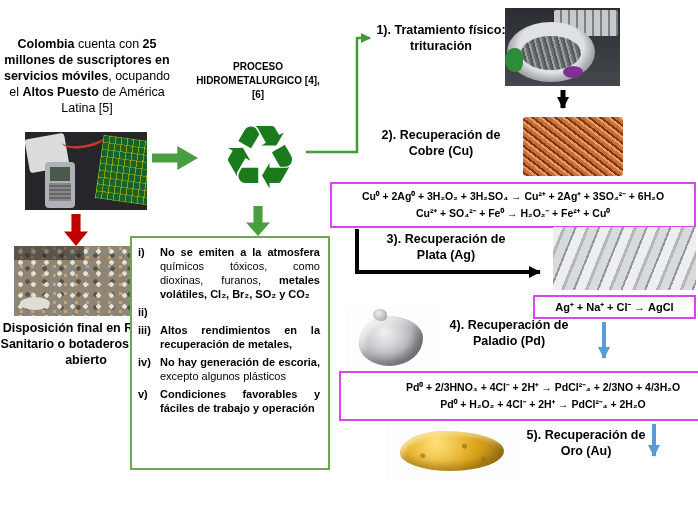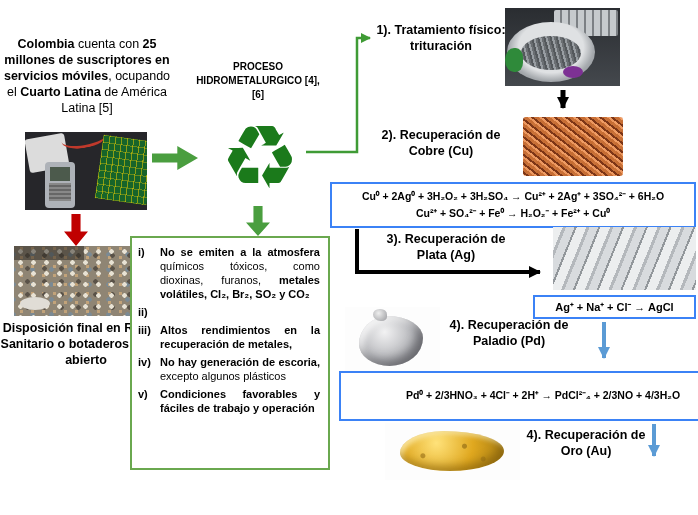--- a/index.html
+++ b/index.html
@@ -6,21 +6,21 @@
   html, body { margin: 0; padding: 0; background: #fff; }
   #canvas {
     position: relative; width: 698px; height: 515px; background: #fff;
     font-family: "Liberation Sans", sans-serif; color: #000; overflow: hidden;
   }
   .abs { position: absolute; }
   .b { font-weight: 700; margin-top: 12px; }
   .photo { position: absolute; overflow: hidden; }
   .step { position: absolute; font-weight: 700; font-size: 12.5px; line-height: 16px; text-align: center; }
   .eqbox {
-    position: absolute; border: 2px solid #3b82f6; background: #fff;
+    position: absolute; border: 2px solid #d946ef; background: #fff;
     display: flex; flex-direction: column; align-items: center; justify-content: center;
     font-weight: 700; font-size: 10.5px; line-height: 1.65; white-space: nowrap; text-align: center;
   }
   .fat-right { clip-path: polygon(0 31%, 55% 31%, 55% 0, 100% 50%, 55% 100%, 55% 69%, 0 69%); }
   .fat-down  { clip-path: polygon(31% 0, 69% 0, 69% 55%, 100% 55%, 50% 100%, 0 55%, 31% 55%); }
   .benefits {
     position: absolute; border: 2px solid #6aa84f; background: #fff;
     padding: 7px 8px 6px 6px; font-size: 11px; line-height: 14px; overflow: hidden;
   }
   .benefit { display: flex; margin-bottom: 4px; }
@@ -30,21 +30,21 @@
   .caption { font-size: 12.5px; line-height: 16px; text-align: center; font-weight: 700; }
   .ptitle { font-size: 10px; line-height: 14px; text-align: center; font-weight: 700; }
   svg.overlay { position: absolute; left: 0; top: 0; pointer-events: none; }
 </style>
 </head>
 <body>
 
 <div id="canvas">
 
   <div class="abs intro" style="left:2px; top:36px; width:170px;">
-    <span class="b">Colombia</span><span> cuenta con </span><span class="b">25 millones de suscriptores en servicios móviles</span><span>, ocupando el </span><span class="b">Cuarto Latina</span><span> de América Latina [5]</span>
+    <span class="b">Colombia</span><span> cuenta con </span><span class="b">25 millones de suscriptores en servicios móviles</span><span>, ocupando el </span><span class="b">Altos Puesto</span><span> de América Latina [5]</span>
   </div>
 
   <div class="photo" style="left:25px; top:132px; width:122px; height:78px; background:#26262a;">
     <div class="abs" style="left:2px; top:4px; width:40px; height:34px; background:#dcdcdc; border-radius:3px; transform:rotate(-10deg);"></div>
     <div class="abs" style="left:36px; top:-4px; width:46px; height:20px; border-bottom:3px solid #c0392b; border-radius:50%; transform:rotate(-10deg);"></div>
     <div class="abs" style="right:-4px; top:6px; width:52px; height:64px; background:#17642a; background-image:repeating-linear-gradient(90deg, rgba(255,215,0,.5) 0 1px, transparent 1px 6px), repeating-linear-gradient(0deg, rgba(255,215,0,.35) 0 1px, transparent 1px 7px); transform:rotate(8deg);"></div>
     <div class="abs" style="left:20px; top:30px; width:30px; height:46px; background:#aeb2b8; border-radius:4px;">
       <div style="width:20px; height:14px; margin:5px auto 2px; background:#4c5a4c;"></div>
       <div style="width:22px; height:18px; margin:0 auto; background:repeating-linear-gradient(0deg,#888 0 2px,#666 2px 4px);"></div>
     </div>
@@ -118,27 +118,28 @@
 
   <div class="photo" style="left:345px; top:307px; width:95px; height:69px; background:#fdfdfd;">
     <div class="abs" style="left:14px; top:9px; width:64px; height:50px; background:radial-gradient(circle at 40% 32%, #f2f2f3, #b6b7bb 55%, #85868b 90%); border-radius:46% 54% 52% 48% / 56% 44% 56% 44%; box-shadow:inset -6px -6px 10px rgba(60,60,65,.5), inset 4px 4px 6px rgba(255,255,255,.8);"></div>
     <div class="abs" style="left:28px; top:2px; width:14px; height:12px; background:radial-gradient(circle at 40% 35%, #eee, #9a9b9f); border-radius:50% 50% 40% 60%;"></div>
   </div>
 
   <div class="step" style="left:441px; top:317px; width:136px;">4). Recuperación de Paladio (Pd)</div>
 
   <div class="eqbox" style="left:339px; top:371px; width:408px; height:50px;">
     <div>Pd⁰ + 2/3HNO₃ + 4Cl⁻ + 2H⁺ → PdCl²⁻₄ + 2/3NO + 4/3H₂O</div>
+    <div>Pd⁰ + H₂O₂ + 4Cl⁻ + 2H⁺ → PdCl²⁻₄ + 2H₂O</div>
   </div>
 
   <div class="photo" style="left:385px; top:423px; width:135px; height:57px; background:#fdfdfd;">
     <div class="abs" style="left:15px; top:8px; width:104px; height:40px; background-image:radial-gradient(circle at 22% 62%, rgba(140,100,15,.55) 2px, transparent 3px), radial-gradient(circle at 62% 38%, rgba(120,85,10,.5) 2px, transparent 3px), radial-gradient(circle at 80% 70%, rgba(150,110,20,.5) 2px, transparent 3px), radial-gradient(circle at 35% 30%, #ffe27a, #e0a81f 50%, #a67c12 95%); border-radius:42% 58% 52% 48% / 55% 50% 50% 45%; box-shadow:inset -5px -5px 8px rgba(120,85,10,.55), inset 3px 3px 5px rgba(255,240,180,.8);"></div>
   </div>
 
-  <div class="step" style="left:521px; top:427px; width:130px;">4). Recuperación de Oro (Au)</div>
+  <div class="step" style="left:521px; top:427px; width:130px;">5). Recuperación de Oro (Au)</div>
 
 
   <svg class="overlay" width="698" height="515" viewBox="0 0 698 515">
     <defs>
       <marker id="mg" markerUnits="userSpaceOnUse" markerWidth="11" markerHeight="10" refX="9" refY="5" orient="auto">
         <path d="M0,0 L10,5 L0,10 Z" fill="#3f9b35"></path>
       </marker>
       <marker id="mk" markerUnits="userSpaceOnUse" markerWidth="13" markerHeight="12" refX="11" refY="6" orient="auto">
         <path d="M0,0 L12,6 L0,12 Z" fill="#000000"></path>
       </marker>

